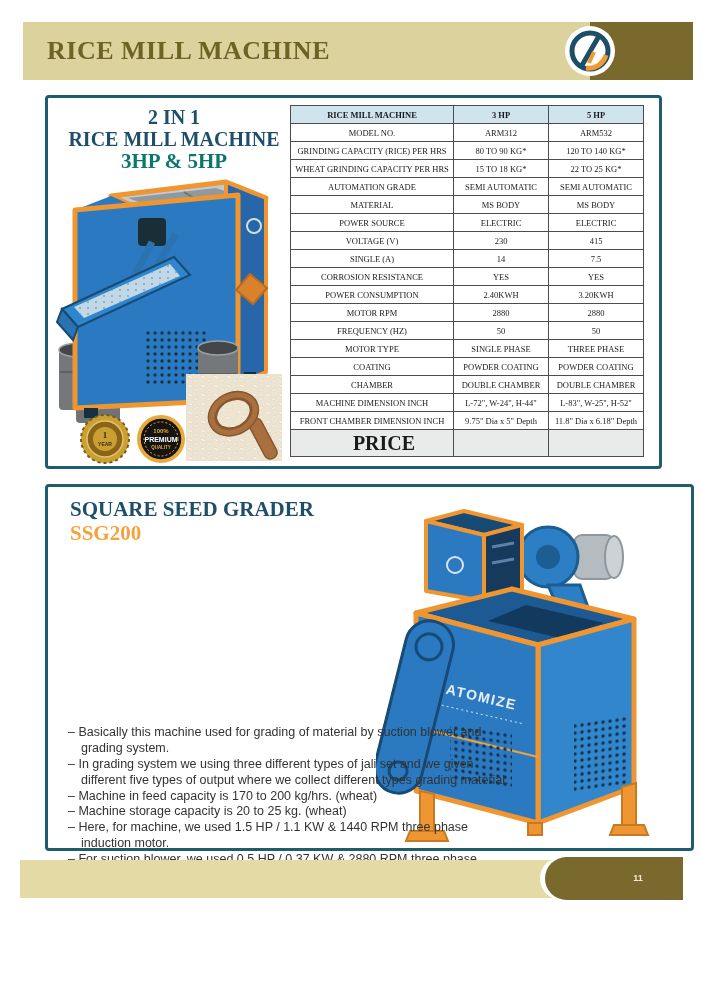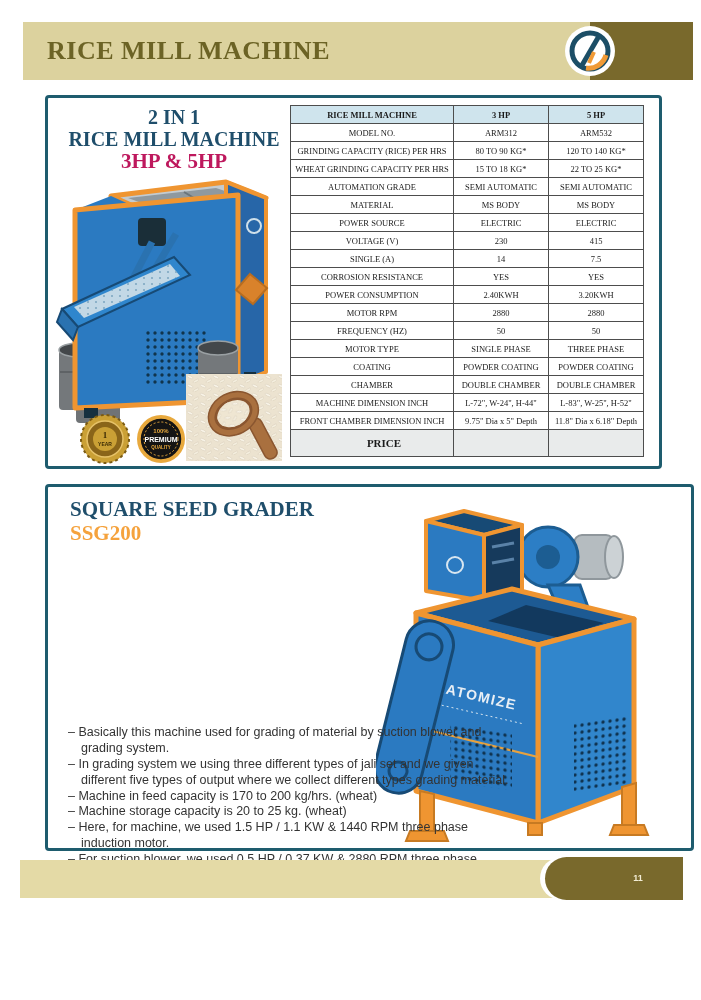--- a/index.html
+++ b/index.html
@@ -15,32 +15,32 @@
 
   
   .panel { position:absolute; left:45px; width:611px; border:3px solid #1e5c6e; border-radius:4px; background:#fff; }
   .panel1 { top:95px; height:368px; }
   .panel2 { top:484px; height:361px;padding-left:32px; }
 
   
   .p1-titles { position:absolute; left:6px; top:8px; width:240px; text-align:center;
                color:#1f4e6b; font-weight:bold; line-height:1.1; }
   .p1-t1, .p1-t2 { font-size:20px; }
-  .p1-sub { font-size:21px; color:#be185d; }
+  .p1-sub { font-size:21px; color:#0f766e; }
 
   
   .spec-table { position:absolute; left:242px; top:7px; width:353px; border-collapse:collapse; table-layout:fixed; }
   .spec-table th, .spec-table td { border:1px solid #4d4d4d; text-align:center; vertical-align:middle;
                                    padding:0 2px; height:17px; font-size:8.5px; color:#1a1a1a;
                                    overflow:hidden; white-space:nowrap; }
   .spec-table th { background:#cfe4ed; font-weight:bold; }
   .spec-table td.lbl { font-weight:normal; }
   .spec-table td.val { font-weight:normal; color:#222; }
   .price-row td { height:26px; background:#e9ebeb; }
-  .price-row td.lbl { font-size:11px; font-weight:bold;padding-left:26px; }
+  .price-row td.lbl { font-size:20px; font-weight:bold;padding-left:26px; }
 
   .machine1 { position:absolute; left:6px; top:64px; width:244px; height:262px; }
   .rice-photo { position:absolute; left:138px; top:276px; width:96px; height:87px; }
   .badge { position:absolute; width:50px; height:50px; }
   .badge-warranty { left:32px; top:316px; }
   .badge-premium  { left:88px; top:316px; }
 
   
   .p2-titles { position:absolute; left:22px; top:10px; color:#1f4e6b; font-weight:bold; font-size:21px; line-height:1.15; }
   .p2-model { color:#f5a23c; }

